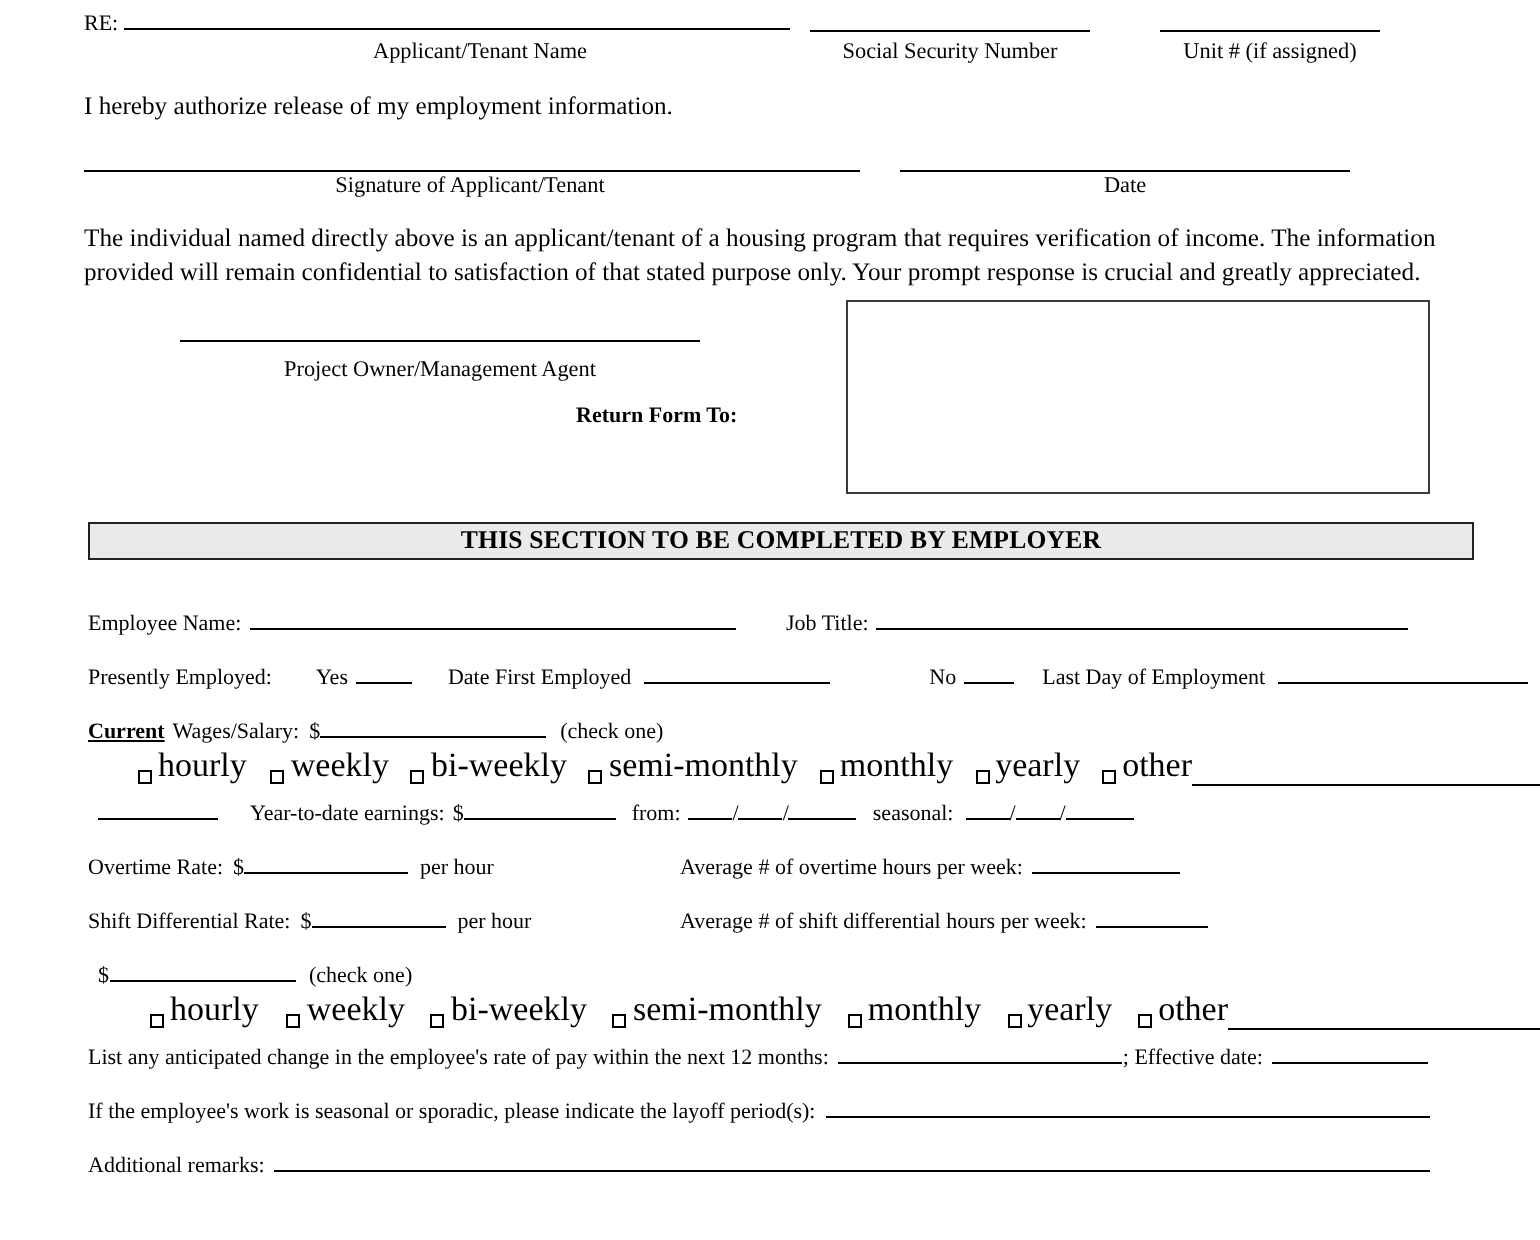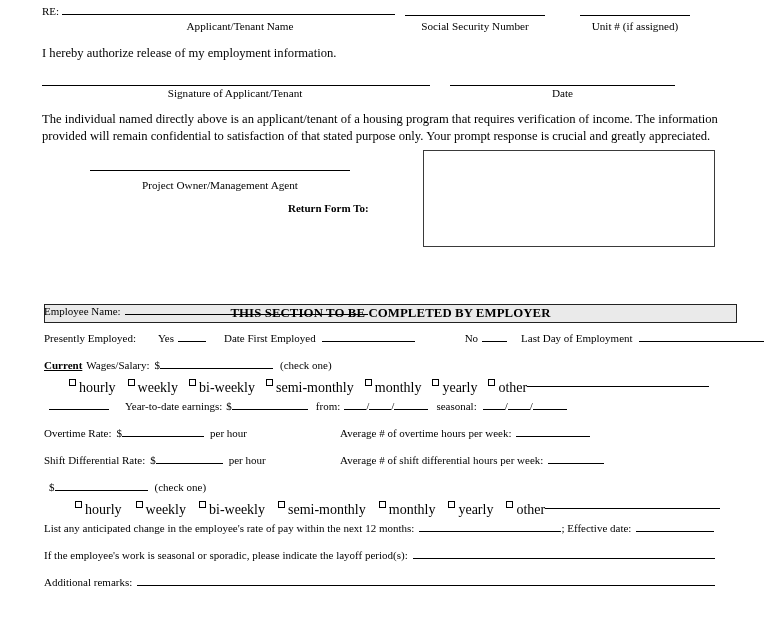--- a/index.html
+++ b/index.html
@@ -74,38 +74,37 @@
     position: absolute;
     box-sizing: border-box;
     border: 1.6px solid #222;
     background: #eaeaea;
     display: flex;
     align-items: center;
     justify-content: center;
     font-weight: bold;
     font-size: 12.8px;
     letter-spacing: 0.1px;
-    margin-top: 43px;
   }
 
   
   .cbx {
     display: inline-block;
     width: 7px;
     height: 7px;
     border: 1px solid #000;
     box-sizing: border-box;
     margin-right: 3px;
     position: relative;
     top: -1px;
   }
   .cbopt {
     display: inline-flex;
-    align-items: flex-start;
-    font-size: 14px;
+    align-items: flex-end;
+    font-size: 17px;
     white-space: nowrap;
   }
   .cbrow {
     position: absolute;
     display: flex;
     align-items: baseline;
     white-space: nowrap;
   }
   .gap { display: inline-block; }
 </style>
@@ -139,20 +138,24 @@
 
   <div class="row" style="left:288px; top:202px; font-size:11px; font-weight:bold;">Return Form To:</div>
 
   <div class="returnbox" style="left:423px; top:150px; width:292px; height:97px;"></div>
 
   <div class="banner" style="left:44px; top:261px; width:693px; height:19px;">THIS SECTION TO BE COMPLETED BY EMPLOYER</div>
 
   <div class="row txt" style="left:44px; top:305px;">
     <span>Employee Name:</span>
     <span class="rule" style="width:243px; margin-left:4px;"></span>
+  </div>
+  <div class="row txt" style="left:393px; top:305px;">
+    <span>Job Title:</span>
+    <span class="rule" style="width:266px; margin-left:4px;"></span>
   </div>
 
   <div class="row txt" style="left:44px; top:332px;">
     <span>Presently Employed:</span>
     <span class="gap" style="width:22px;"></span>
     <span>Yes</span>
     <span class="rule" style="width:28px; margin-left:4px;"></span>
     <span class="gap" style="width:18px;"></span>
     <span>Date First Employed</span>
     <span class="rule" style="width:93px; margin-left:6px;"></span>

